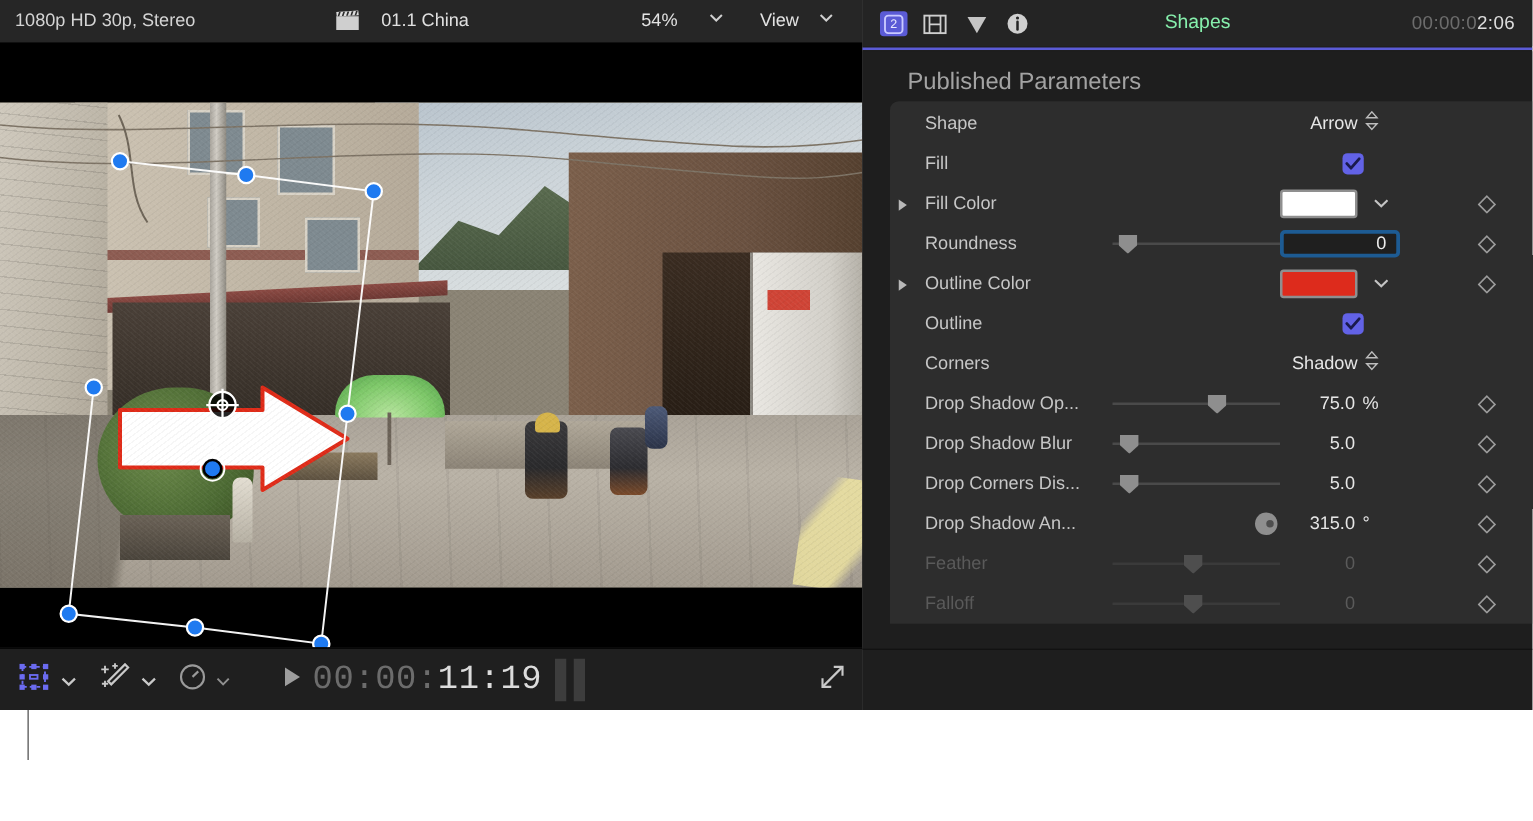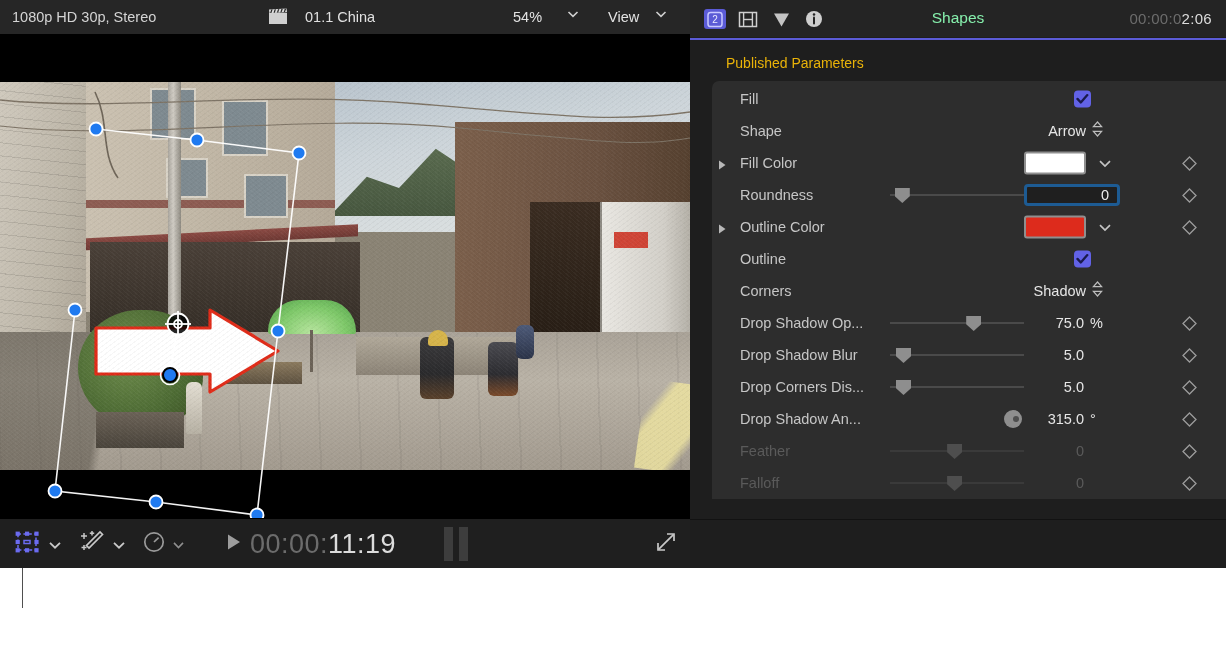--- a/index.html
+++ b/index.html
@@ -186,21 +186,21 @@
   
   .osc { position: absolute; left: 0; top: 34px; width: 690px; height: 484px; pointer-events: none; }
 
   
   .viewer-toolbar {
     position: absolute; left: 0; top: 518px; width: 690px; height: 50px;
     background: #1f1f1f;
     border-top: 1px solid #000;
   }
   .tb-item { position: absolute; top: 50%; transform: translateY(-50%); }
-  .tc-big { font-size: 27px; letter-spacing: .5px; font-family: Liberation Sans, sans-serif; }
+  .tc-big { font-size: 27px; letter-spacing: .5px; font-family: Liberation Mono, monospace; }
   .tc-dim { color: #6c6c6c; }
   .tc-lit { color: #dcdcdc; }
   .pause-bars { display: flex; gap: 6px; }
   .pause-bars i { display: block; width: 9px; height: 34px; background: #3d3d3d; }
 
   
   .callout-line {
     position: absolute; left: 22px; top: 568px; width: 1px; height: 40px;
     background: #4f4f4f;
   }
@@ -235,21 +235,21 @@
   .insp-tc {
     position: absolute; right: 14px; top: 10px; font-size: 15px; letter-spacing: .3px;
   }
 
   .insp-body {
     position: absolute; left: 0; top: 41px; width: 536px; height: 478px;
     background: #1e1e1e; overflow: hidden;
   }
   .section-title {
     position: absolute; left: 36px; top: 14px;
-    color: #eab308; font-size: 14px;
+    color: #a3a3a3; font-size: 19px;
   }
   .param-list {
     position: absolute; left: 22px; top: 40px; width: 514px;
     background: #2d2d2d;
     border-radius: 7px 0 0 0;
     padding-top: 2px;
   }
   .prow {
     position: relative; height: 32px; display: flex; align-items: center;
   }
@@ -568,37 +568,37 @@
       </div>
       <div class="insp-title">Shapes</div>
       <div class="insp-tc"><span class="tc-dim">00:00:0</span><span class="tc-lit">2:06</span></div>
     </div>
     <div class="insp-accent"></div>
 
     <div class="insp-body">
       <div class="section-title">Published Parameters</div>
       <div class="param-list" id="param-list">
           <div class="prow">
-            <span class="plabel">Fill</span>
-            <span class="checkbox">
-      <svg width="13" height="11" viewBox="0 0 13 11">
-                <path d="M1.5 5.4 L4.8 9 L11.3 1.6" fill="none" stroke="#1a1a4d" stroke-width="2.3" stroke-linecap="round" stroke-linejoin="round"></path>
-              </svg>
-            </span>
-          </div>
-          <div class="prow">
             <span class="plabel">Shape</span>
             <span class="pvalue-pop">Arrow</span>
             <span class="popup-arrows">
       <svg width="11" height="16" viewBox="0 0 11 16">
                 <path d="M5.5 1 L9.6 5.6 L1.4 5.6 Z" fill="none" stroke="#bdbdbd" stroke-width="1.2"></path>
                 <path d="M5.5 15 L9.6 10.4 L1.4 10.4 Z" fill="none" stroke="#bdbdbd" stroke-width="1.2"></path>
               </svg></span>
           </div>
           <div class="prow">
+            <span class="plabel">Fill</span>
+            <span class="checkbox">
+      <svg width="13" height="11" viewBox="0 0 13 11">
+                <path d="M1.5 5.4 L4.8 9 L11.3 1.6" fill="none" stroke="#1a1a4d" stroke-width="2.3" stroke-linecap="round" stroke-linejoin="round"></path>
+              </svg>
+            </span>
+          </div>
+          <div class="prow">
             <span class="pdisc">
       <svg width="12" height="12" viewBox="0 0 12 12">
                 <path d="M3 1.5 L9.5 6 L3 10.5 Z" fill="#b8b8b8"></path>
               </svg></span>
             <span class="plabel">Fill Color</span>
             <span class="swatch" style="background:#ffffff;"></span>
             <span class="swatch-chev">
       <svg width="14" height="9" viewBox="0 0 14 9">
                 <path d="M2 2.2 L7 7 L12 2.2" fill="none" stroke="#c4c4c4" stroke-width="1.7"></path>
               </svg></span>

